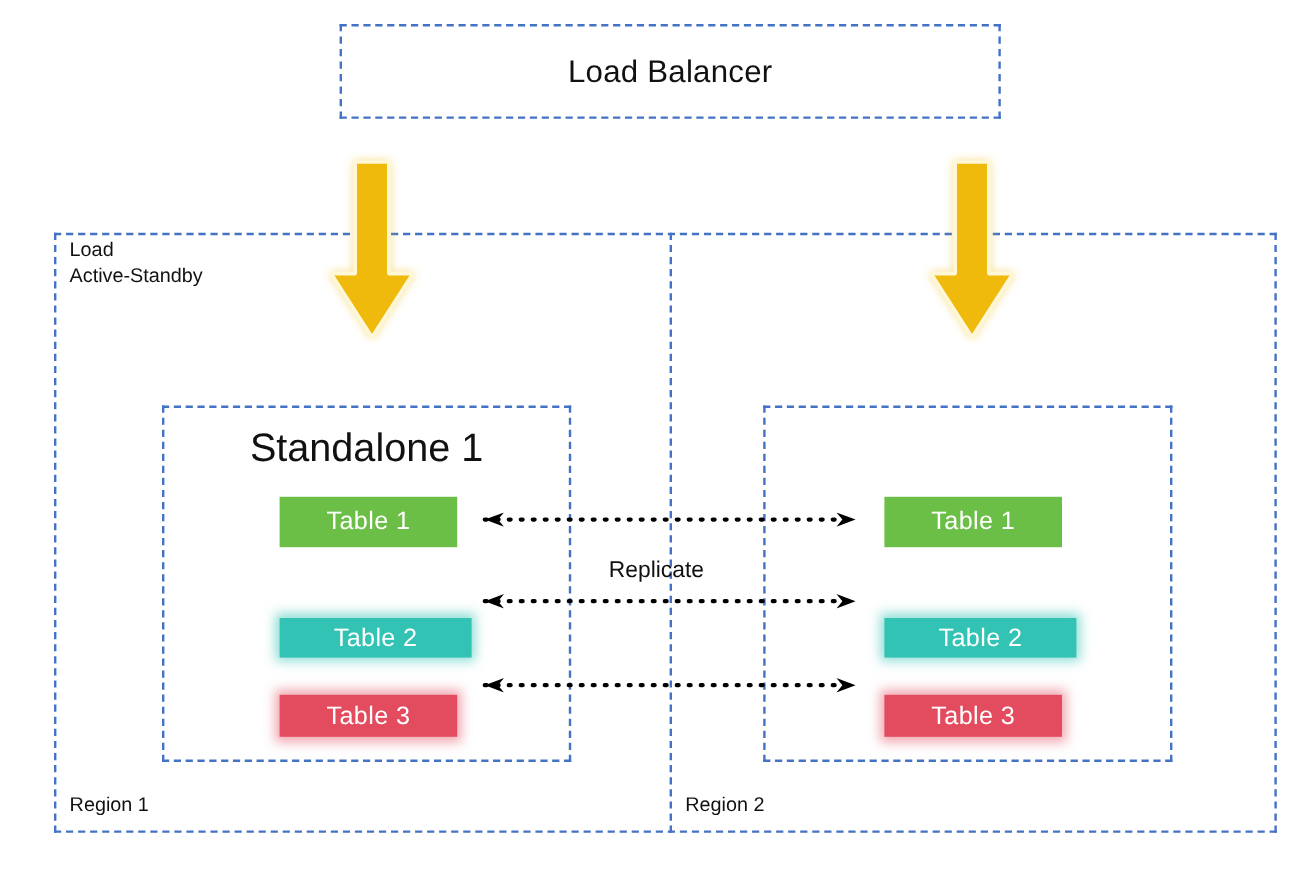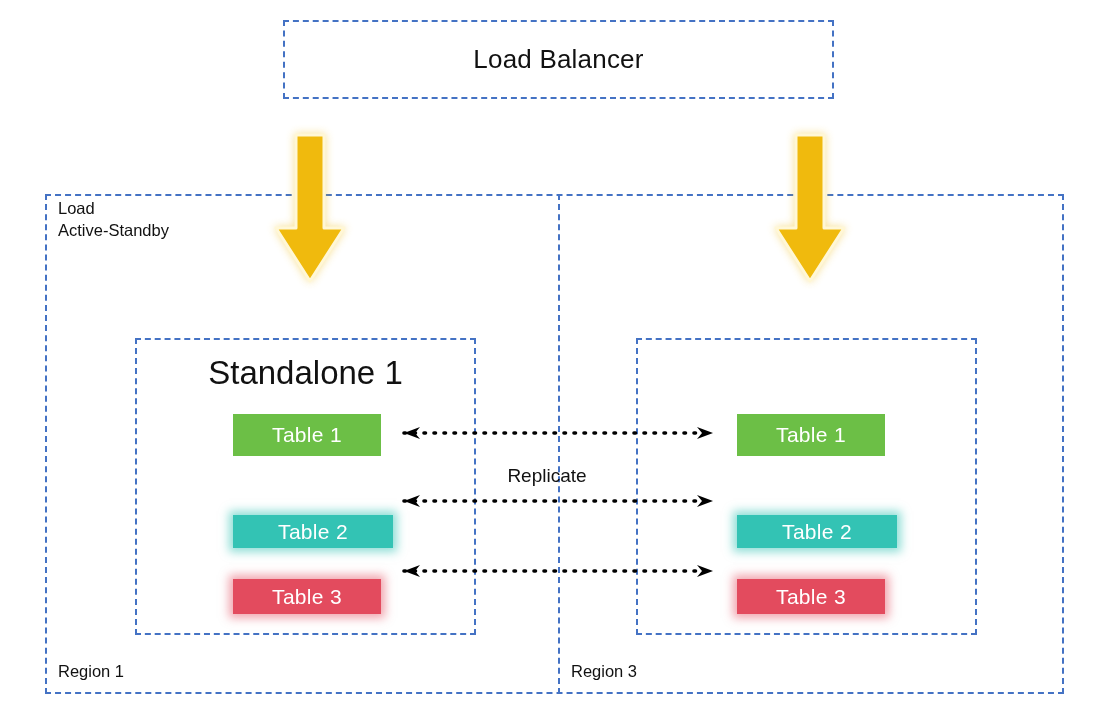--- a/index.html
+++ b/index.html
@@ -157,21 +157,21 @@
   <div id="load-balancer" class="dashed-box">
     <div class="lb-label">Load Balancer</div>
   </div>
 
   <div id="dual-frame" class="dashed-box"></div>
   <div id="region-divider" class="dashed-vline"></div>
 
   <div id="dual-label" class="corner-label" style="white-space: pre;">Load
 Active-Standby</div>
   <div id="region1-label" class="corner-label">Region 1</div>
-  <div id="region2-label" class="corner-label">Region 3</div>
+  <div id="region2-label" class="corner-label">Region 2</div>
 
   <div id="standalone-1" class="dashed-box standalone-box">
     <div class="standalone-title">Standalone 1</div>
 
     <div class="table-chip chip-t1" style="background:#6CBF46;">
       <span>Table 1</span>
     </div>
 
     <div class="table-chip chip-t2" style="background:#33C3B4; box-shadow:0 0 9px 4px rgba(51,195,180,0.55);">
       <span>Table 2</span>

